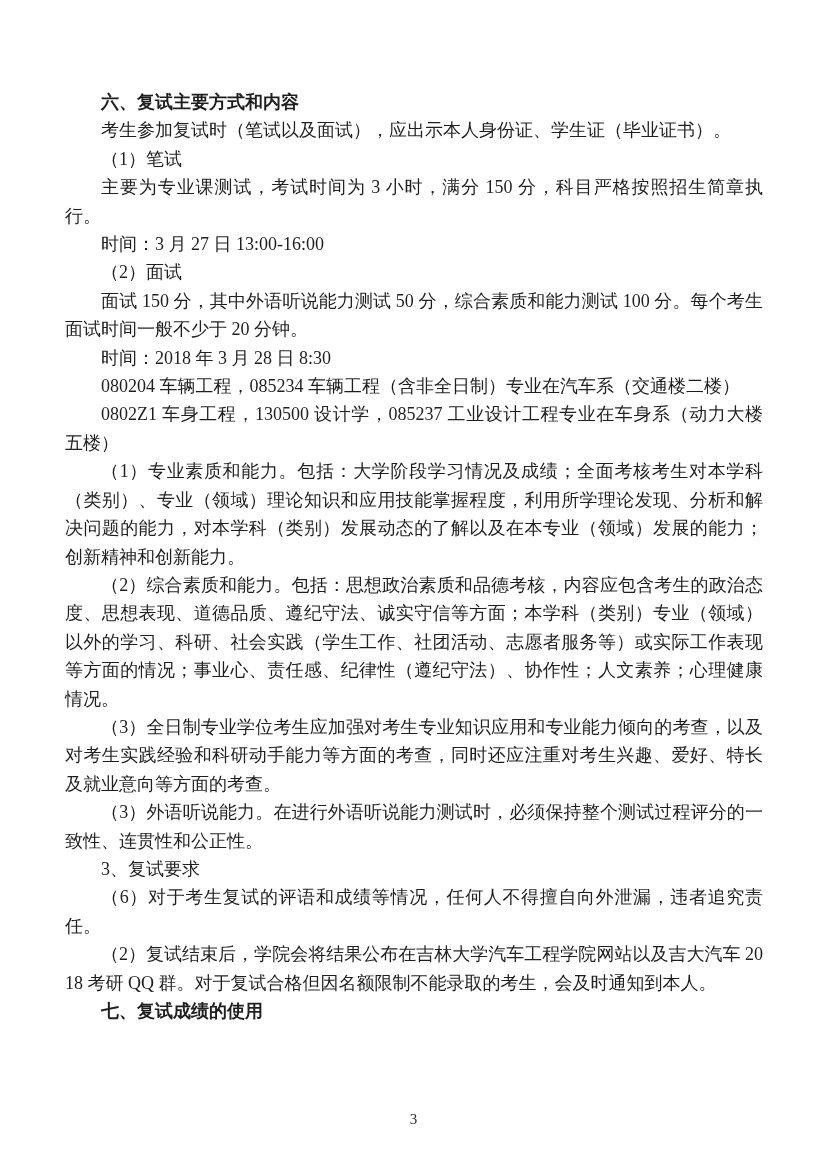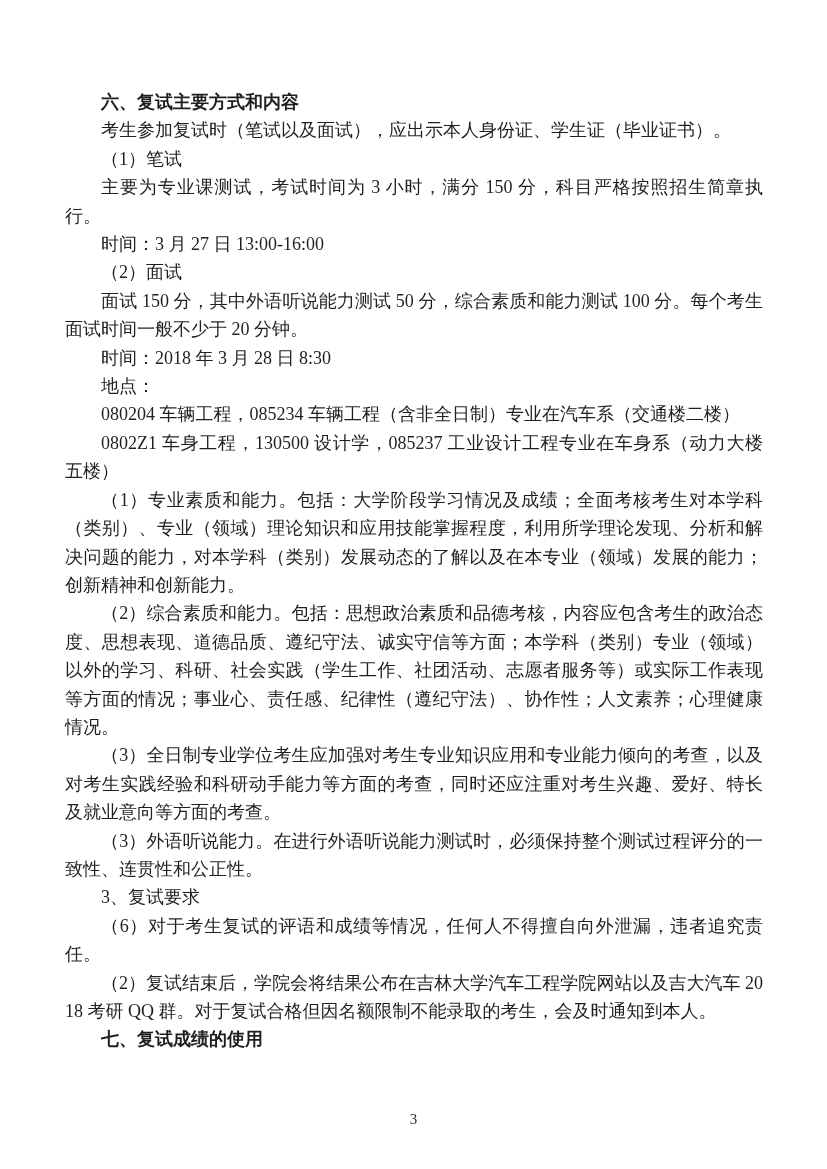--- a/index.html
+++ b/index.html
@@ -52,21 +52,20 @@
 <div class="page">
   <div class="content">
     <p class="heading">六、复试主要方式和内容</p>
     <p class="body">考生参加复试时（笔试以及面试），应出示本人身份证、学生证（毕业证书）。</p>
     <p class="body">（1）笔试</p>
     <p class="body">主要为专业课测试，考试时间为 3 小时，满分 150 分，科目严格按照招生简章执行。</p>
     <p class="body">时间：3 月 27 日 13:00-16:00</p>
     <p class="body">（2）面试</p>
     <p class="body">面试 150 分，其中外语听说能力测试 50 分，综合素质和能力测试 100 分。每个考生面试时间一般不少于 20 分钟。</p>
     <p class="body">时间：2018 年 3 月 28 日 8:30</p>
-    <p class="body">地点：</p>
     <p class="body">080204 车辆工程，085234 车辆工程（含非全日制）专业在汽车系（交通楼二楼）</p>
     <p class="body">0802Z1 车身工程，130500 设计学，085237 工业设计工程专业在车身系（动力大楼五楼）</p>
     <p class="body">（1）专业素质和能力。包括：大学阶段学习情况及成绩；全面考核考生对本学科（类别）、专业（领域）理论知识和应用技能掌握程度，利用所学理论发现、分析和解决问题的能力，对本学科（类别）发展动态的了解以及在本专业（领域）发展的能力；创新精神和创新能力。</p>
     <p class="body">（2）综合素质和能力。包括：思想政治素质和品德考核，内容应包含考生的政治态度、思想表现、道德品质、遵纪守法、诚实守信等方面；本学科（类别）专业（领域）以外的学习、科研、社会实践（学生工作、社团活动、志愿者服务等）或实际工作表现等方面的情况；事业心、责任感、纪律性（遵纪守法）、协作性；人文素养；心理健康情况。</p>
     <p class="body">（3）全日制专业学位考生应加强对考生专业知识应用和专业能力倾向的考查，以及对考生实践经验和科研动手能力等方面的考查，同时还应注重对考生兴趣、爱好、特长及就业意向等方面的考查。</p>
     <p class="body">（3）外语听说能力。在进行外语听说能力测试时，必须保持整个测试过程评分的一致性、连贯性和公正性。</p>
     <p class="body">3、复试要求</p>
     <p class="body">（6）对于考生复试的评语和成绩等情况，任何人不得擅自向外泄漏，违者追究责任。</p>
     <p class="body">（2）复试结束后，学院会将结果公布在吉林大学汽车工程学院网站以及吉大汽车 2018 考研 QQ 群。对于复试合格但因名额限制不能录取的考生，会及时通知到本人。</p>
     <p class="heading">七、复试成绩的使用</p>

